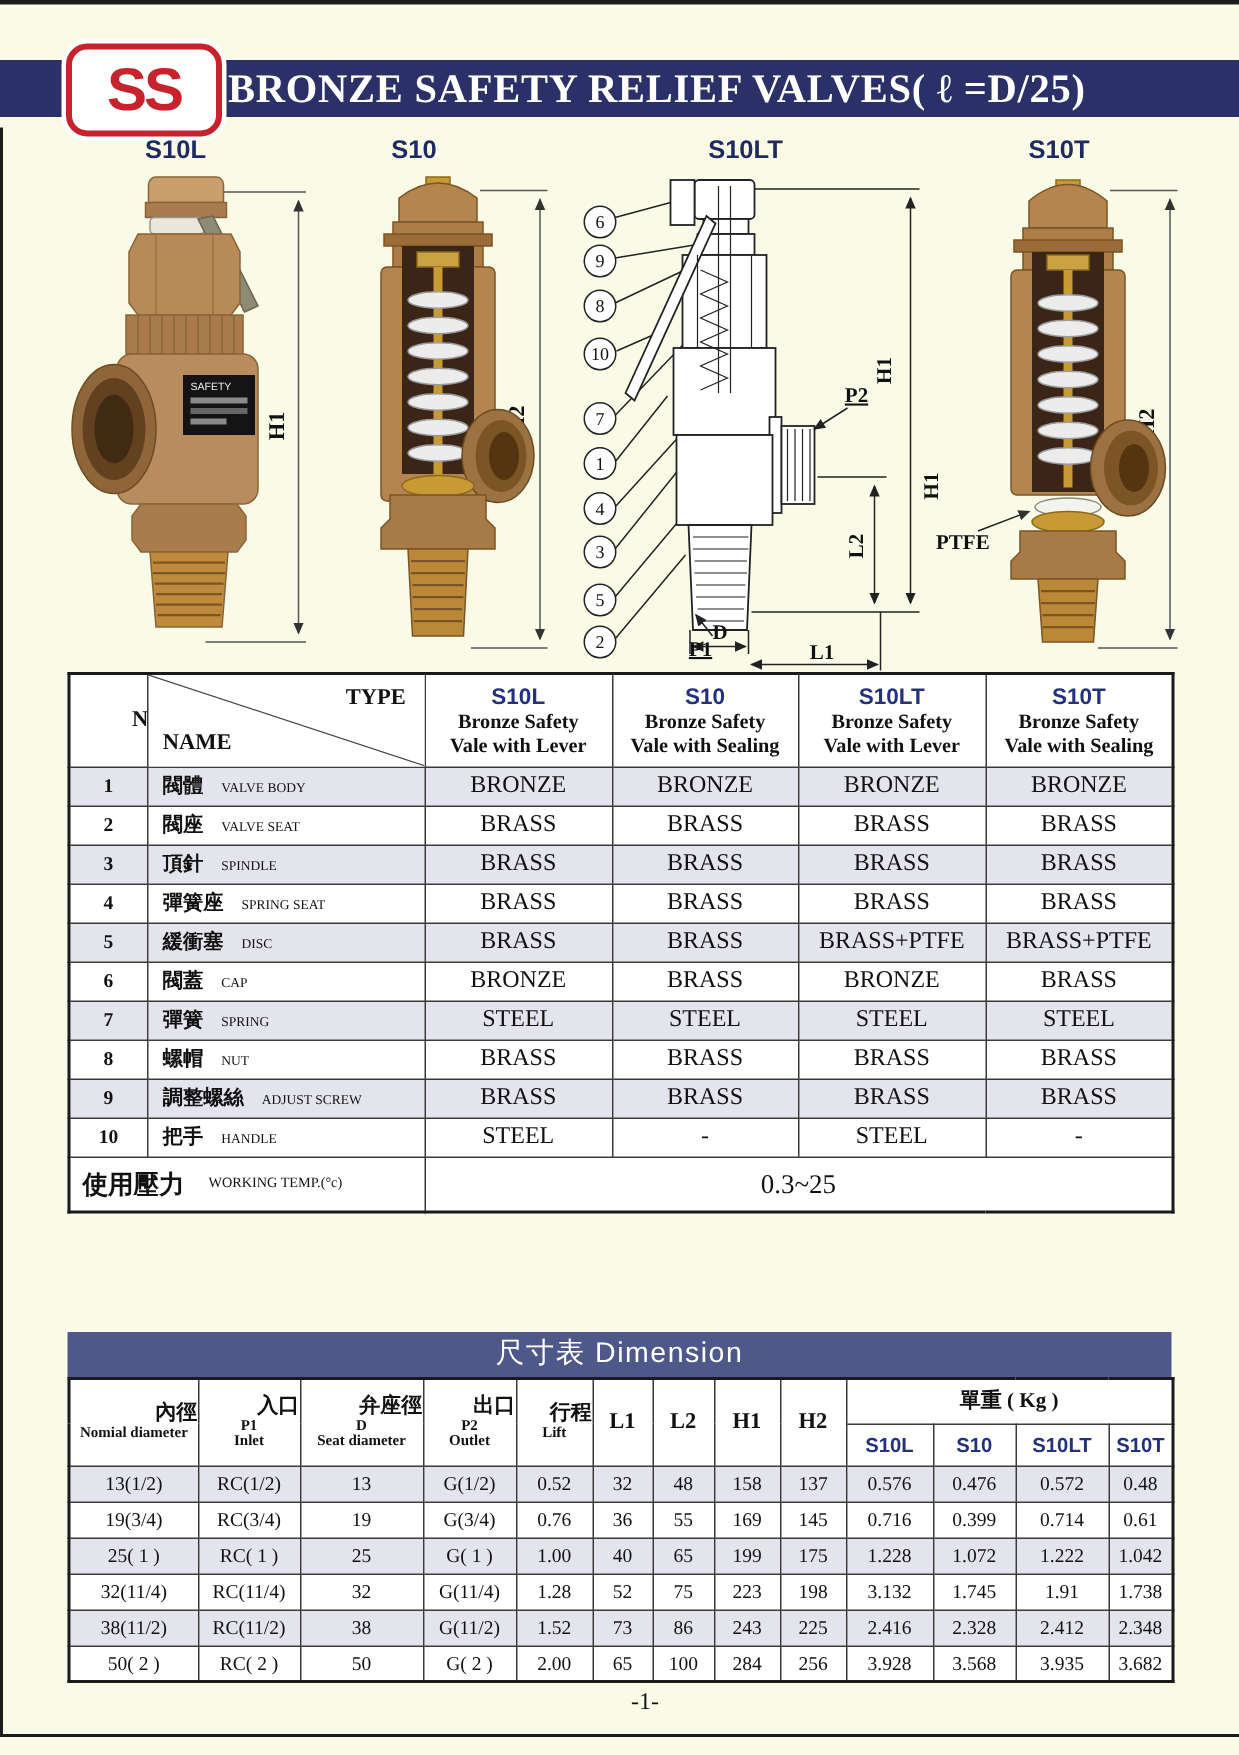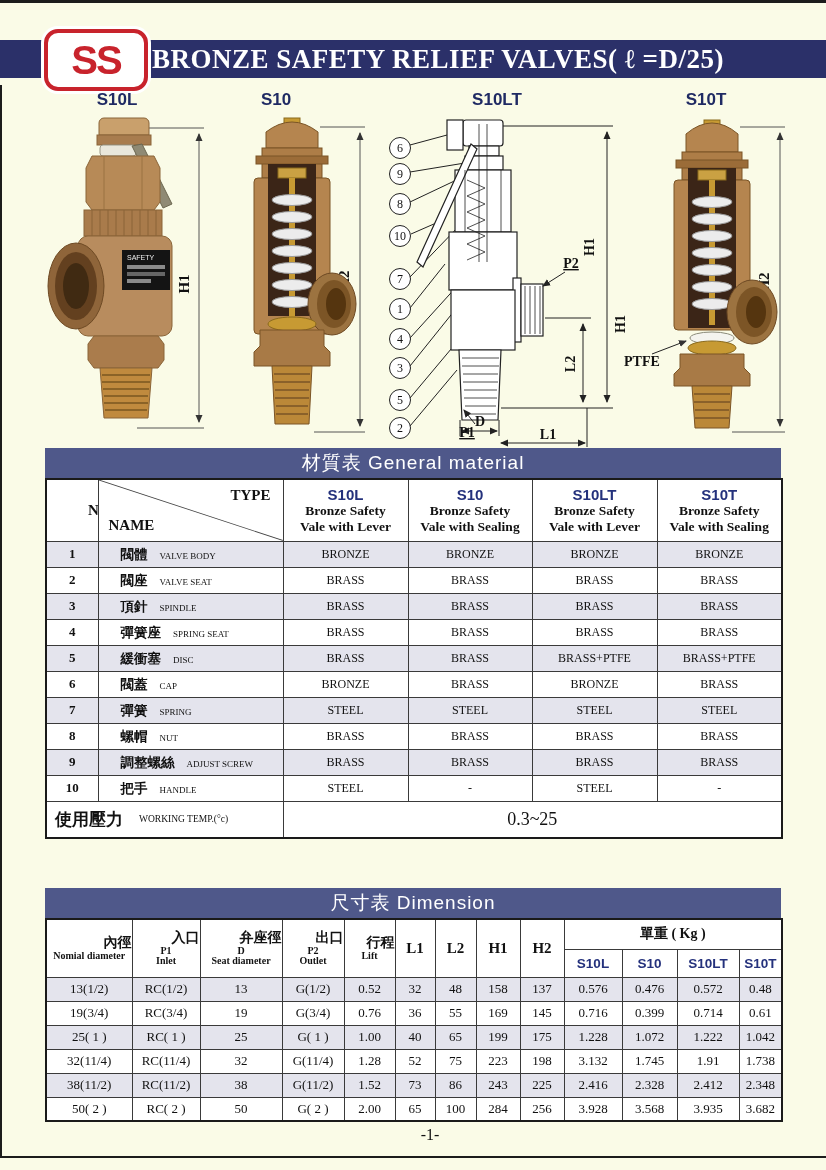--- a/index.html
+++ b/index.html
@@ -46,23 +46,23 @@
   .no-h{font-weight:bold;font-size:15px;padding-left:41px;}
   .diag-h{position:relative;}
   .diag-line{position:absolute;left:0;top:0;width:100%;height:100%;}
   .diag-line line{stroke:#444;stroke-width:1;}
   .type{position:absolute;top:7px;right:12px;font-weight:bold;font-size:15px;}
   .nm{position:absolute;bottom:7px;left:10px;font-weight:bold;font-size:15px;}
   .mname{color:#24317c;font-family:"Liberation Sans",sans-serif;font-weight:bold;font-size:15px;line-height:1.15;}
   .mdesc{font-weight:bold;font-size:13.5px;line-height:1.15;}
   .no-c{font-weight:bold;font-size:13px;}
   .name-c{text-align:left;padding-left:10px;}
-  .name-c .zh{font-weight:bold;font-size:13.5px;margin-left:12px;}
+  .name-c .zh{font-weight:bold;font-size:13.5px;}
   .name-c .en{font-size:9px;margin-left:8px;}
-  .val-c{font-size:12px;}
+  .val-c{font-size:16px;}
   .mat-table tfoot tr:first-child{background:#e4e4ed;height:32px;}
   .mat-table tfoot tr:last-child{background:#fff;height:37px;}
   .fname{text-align:left;padding-left:8px;}
   .fzh{font-weight:bold;font-size:17px;vertical-align:middle;}
   .fen{display:inline-block;font-size:9.5px;line-height:1.15;margin-left:12px;vertical-align:middle;text-align:center;}
   .fen span{display:block;}
   .fval{font-size:18px;}
 
   
   .dim-table .dh1{height:30px;}
@@ -356,21 +356,20 @@
         <line x1="82" y1="290" x2="118" y2="290"></line>
     <line x1="83" y1="298" x2="117" y2="298"></line>
         <line x1="83" y1="306" x2="117" y2="306"></line>
   </g>
   <line x1="40" y1="242" x2="74" y2="229" stroke="#222" stroke-width="1" marker-end="url(#ar-d)"></line>
   <text x="12" y="254" font-weight="bold" font-size="14" fill="#111">PTFE</text>
 </svg>
 </div>
 
 <div class="tbl-wrap mat" style="top:448px">
-  <div class="sec-bar">材質表  General material</div>
   <table class="mat-table">
     <colgroup>
       <col style="width:52px">
         <col style="width:185px">
         <col style="width:125px">
       <col style="width:124px">
         <col style="width:125px">
         <col style="width:125px">
     </colgroup>
     <thead>

